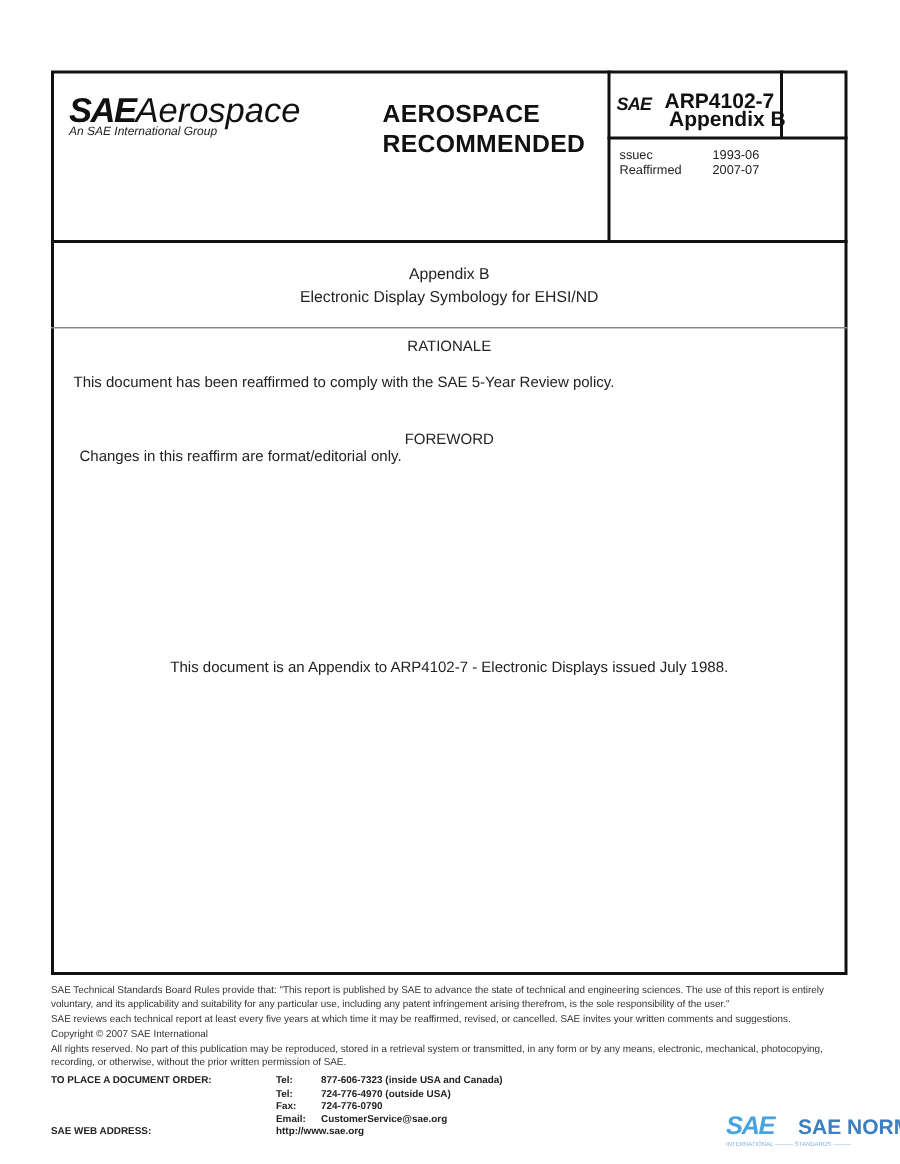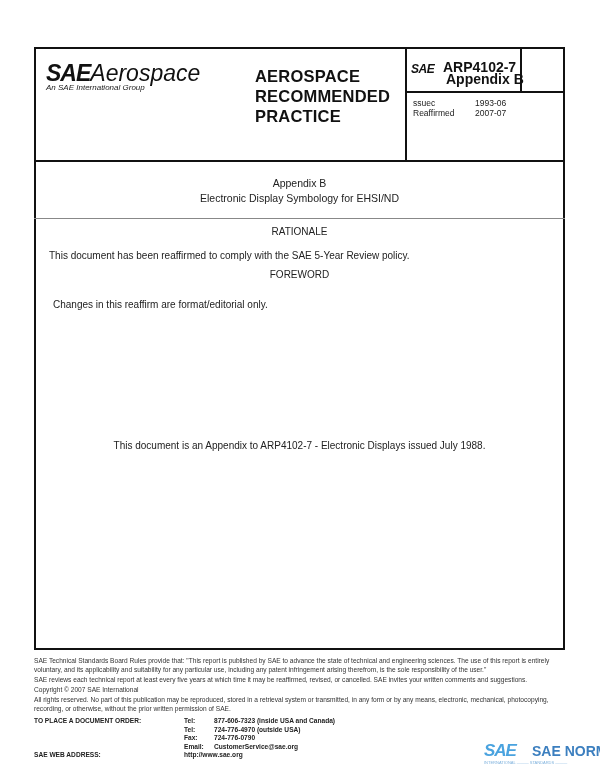--- a/index.html
+++ b/index.html
@@ -46,21 +46,20 @@
 <div class="hline" style="left:34px; top:218px; width:531px; height:1px; background:#888;"></div>
 
 <div class="logo">
   <span class="sae">SAE</span><span class="aero">Aerospace</span>
 </div>
 <div class="logo-sub">An SAE International Group</div>
 
 <div class="title">
   <div>AEROSPACE</div>
   <div>RECOMMENDED</div>
-  <div>PRACTICE</div>
 </div>
 
 <div class="docnum-sae">SAE</div>
 <div class="docnum">
   <div>ARP4102-7</div>
   <div style="margin-left:3px;">Appendix B</div>
 </div>
 
 <div class="meta">
   <div class="row">
@@ -71,21 +70,21 @@
     <span class="k">Reaffirmed</span>
     <span>2007-07</span>
   </div>
 </div>
 
 <div class="center p" style="top:177px; font-size:10.5px;">Appendix B</div>
 <div class="center p" style="top:192px; font-size:10.5px;">Electronic Display Symbology for EHSI/ND</div>
 
 <div class="center p" style="top:226px;">RATIONALE</div>
 <div class="abs p" style="left:49px; top:250px;">This document has been reaffirmed to comply with the SAE 5-Year Review policy.</div>
-<div class="center p" style="top:269px;">FOREWORD</div>
+<div class="center p" style="top:288px;">FOREWORD</div>
 <div class="abs p" style="left:53px; top:299px;">Changes in this reaffirm are format/editorial only.</div>
 <div class="center p" style="top:400px;margin-top:40px;">This document is an Appendix to ARP4102-7 - Electronic Displays issued July 1988.</div>
 
 <div class="footer" style="top:657px;">SAE Technical Standards Board Rules provide that: "This report is published by SAE to advance the state of technical and engineering sciences. The use of this report is entirely voluntary, and its applicability and suitability for any particular use, including any patent infringement arising therefrom, is the sole responsibility of the user."</div>
 <div class="footer" style="top:676px;">SAE reviews each technical report at least every five years at which time it may be reaffirmed, revised, or cancelled. SAE invites your written comments and suggestions.</div>
 <div class="footer" style="top:686px;">Copyright © 2007 SAE International</div>
 <div class="footer" style="top:696px;">All rights reserved. No part of this publication may be reproduced, stored in a retrieval system or transmitted, in any form or by any means, electronic, mechanical, photocopying, recording, or otherwise, without the prior written permission of SAE.</div>
 
 <div class="order">
   <div class="row">

